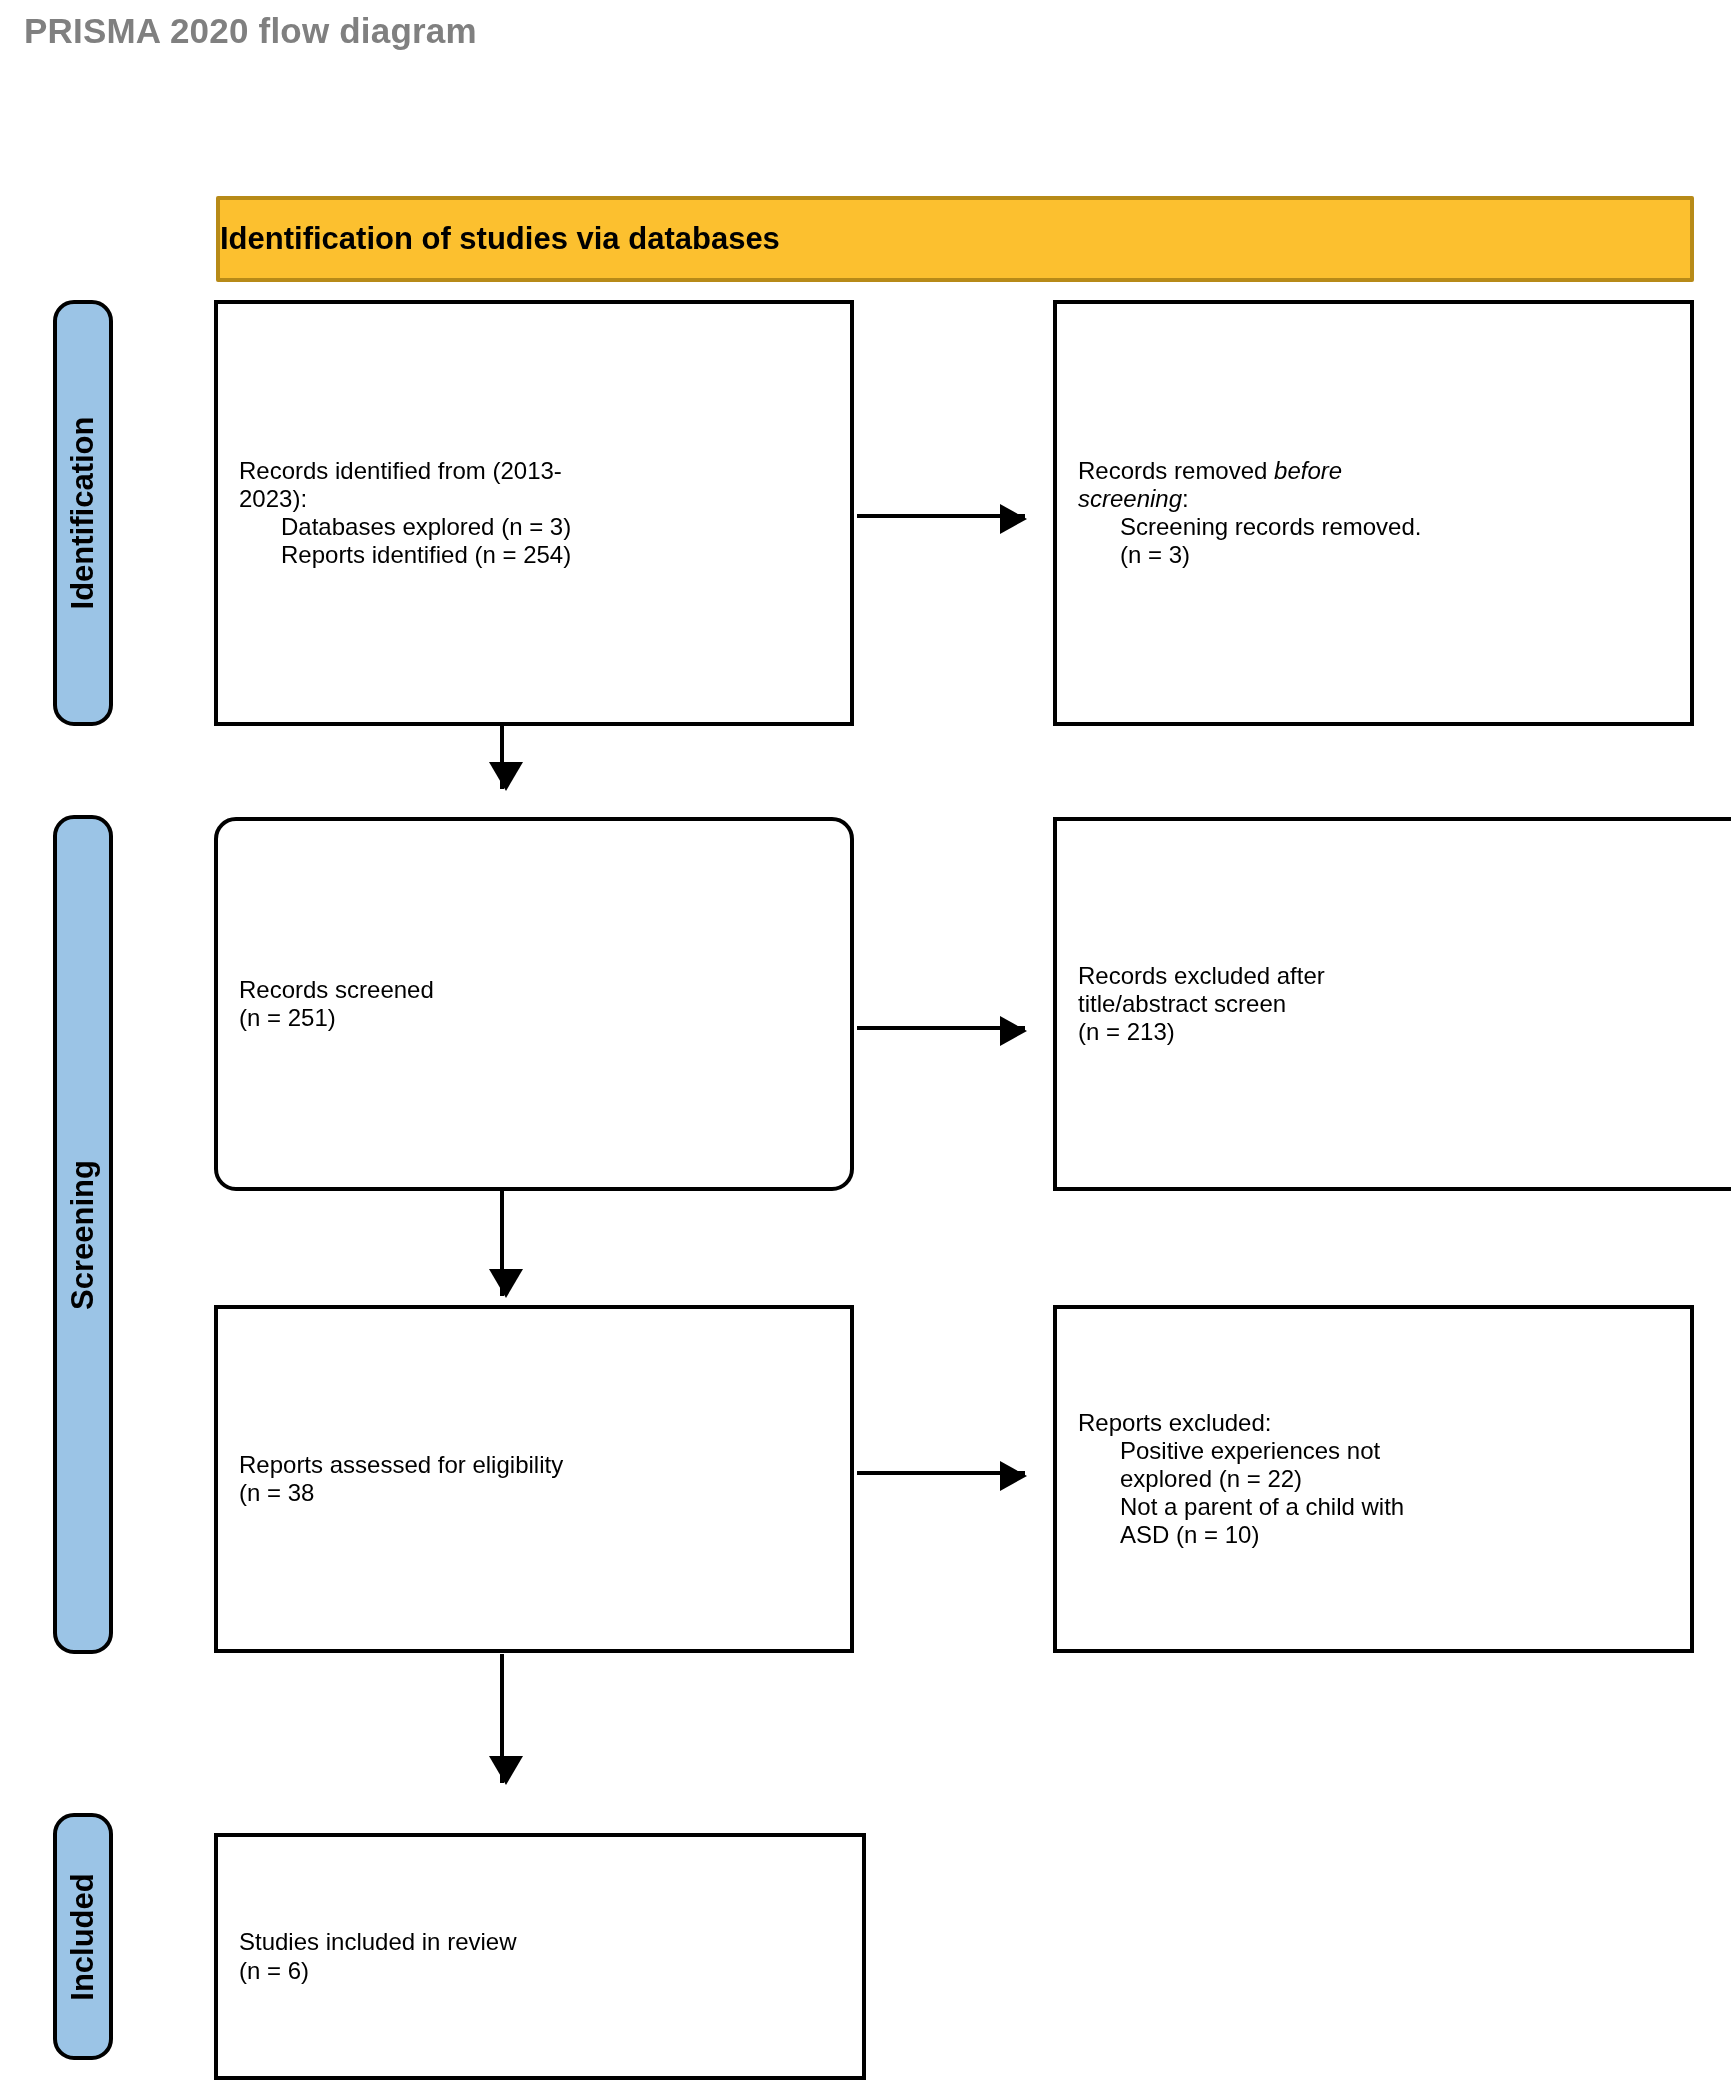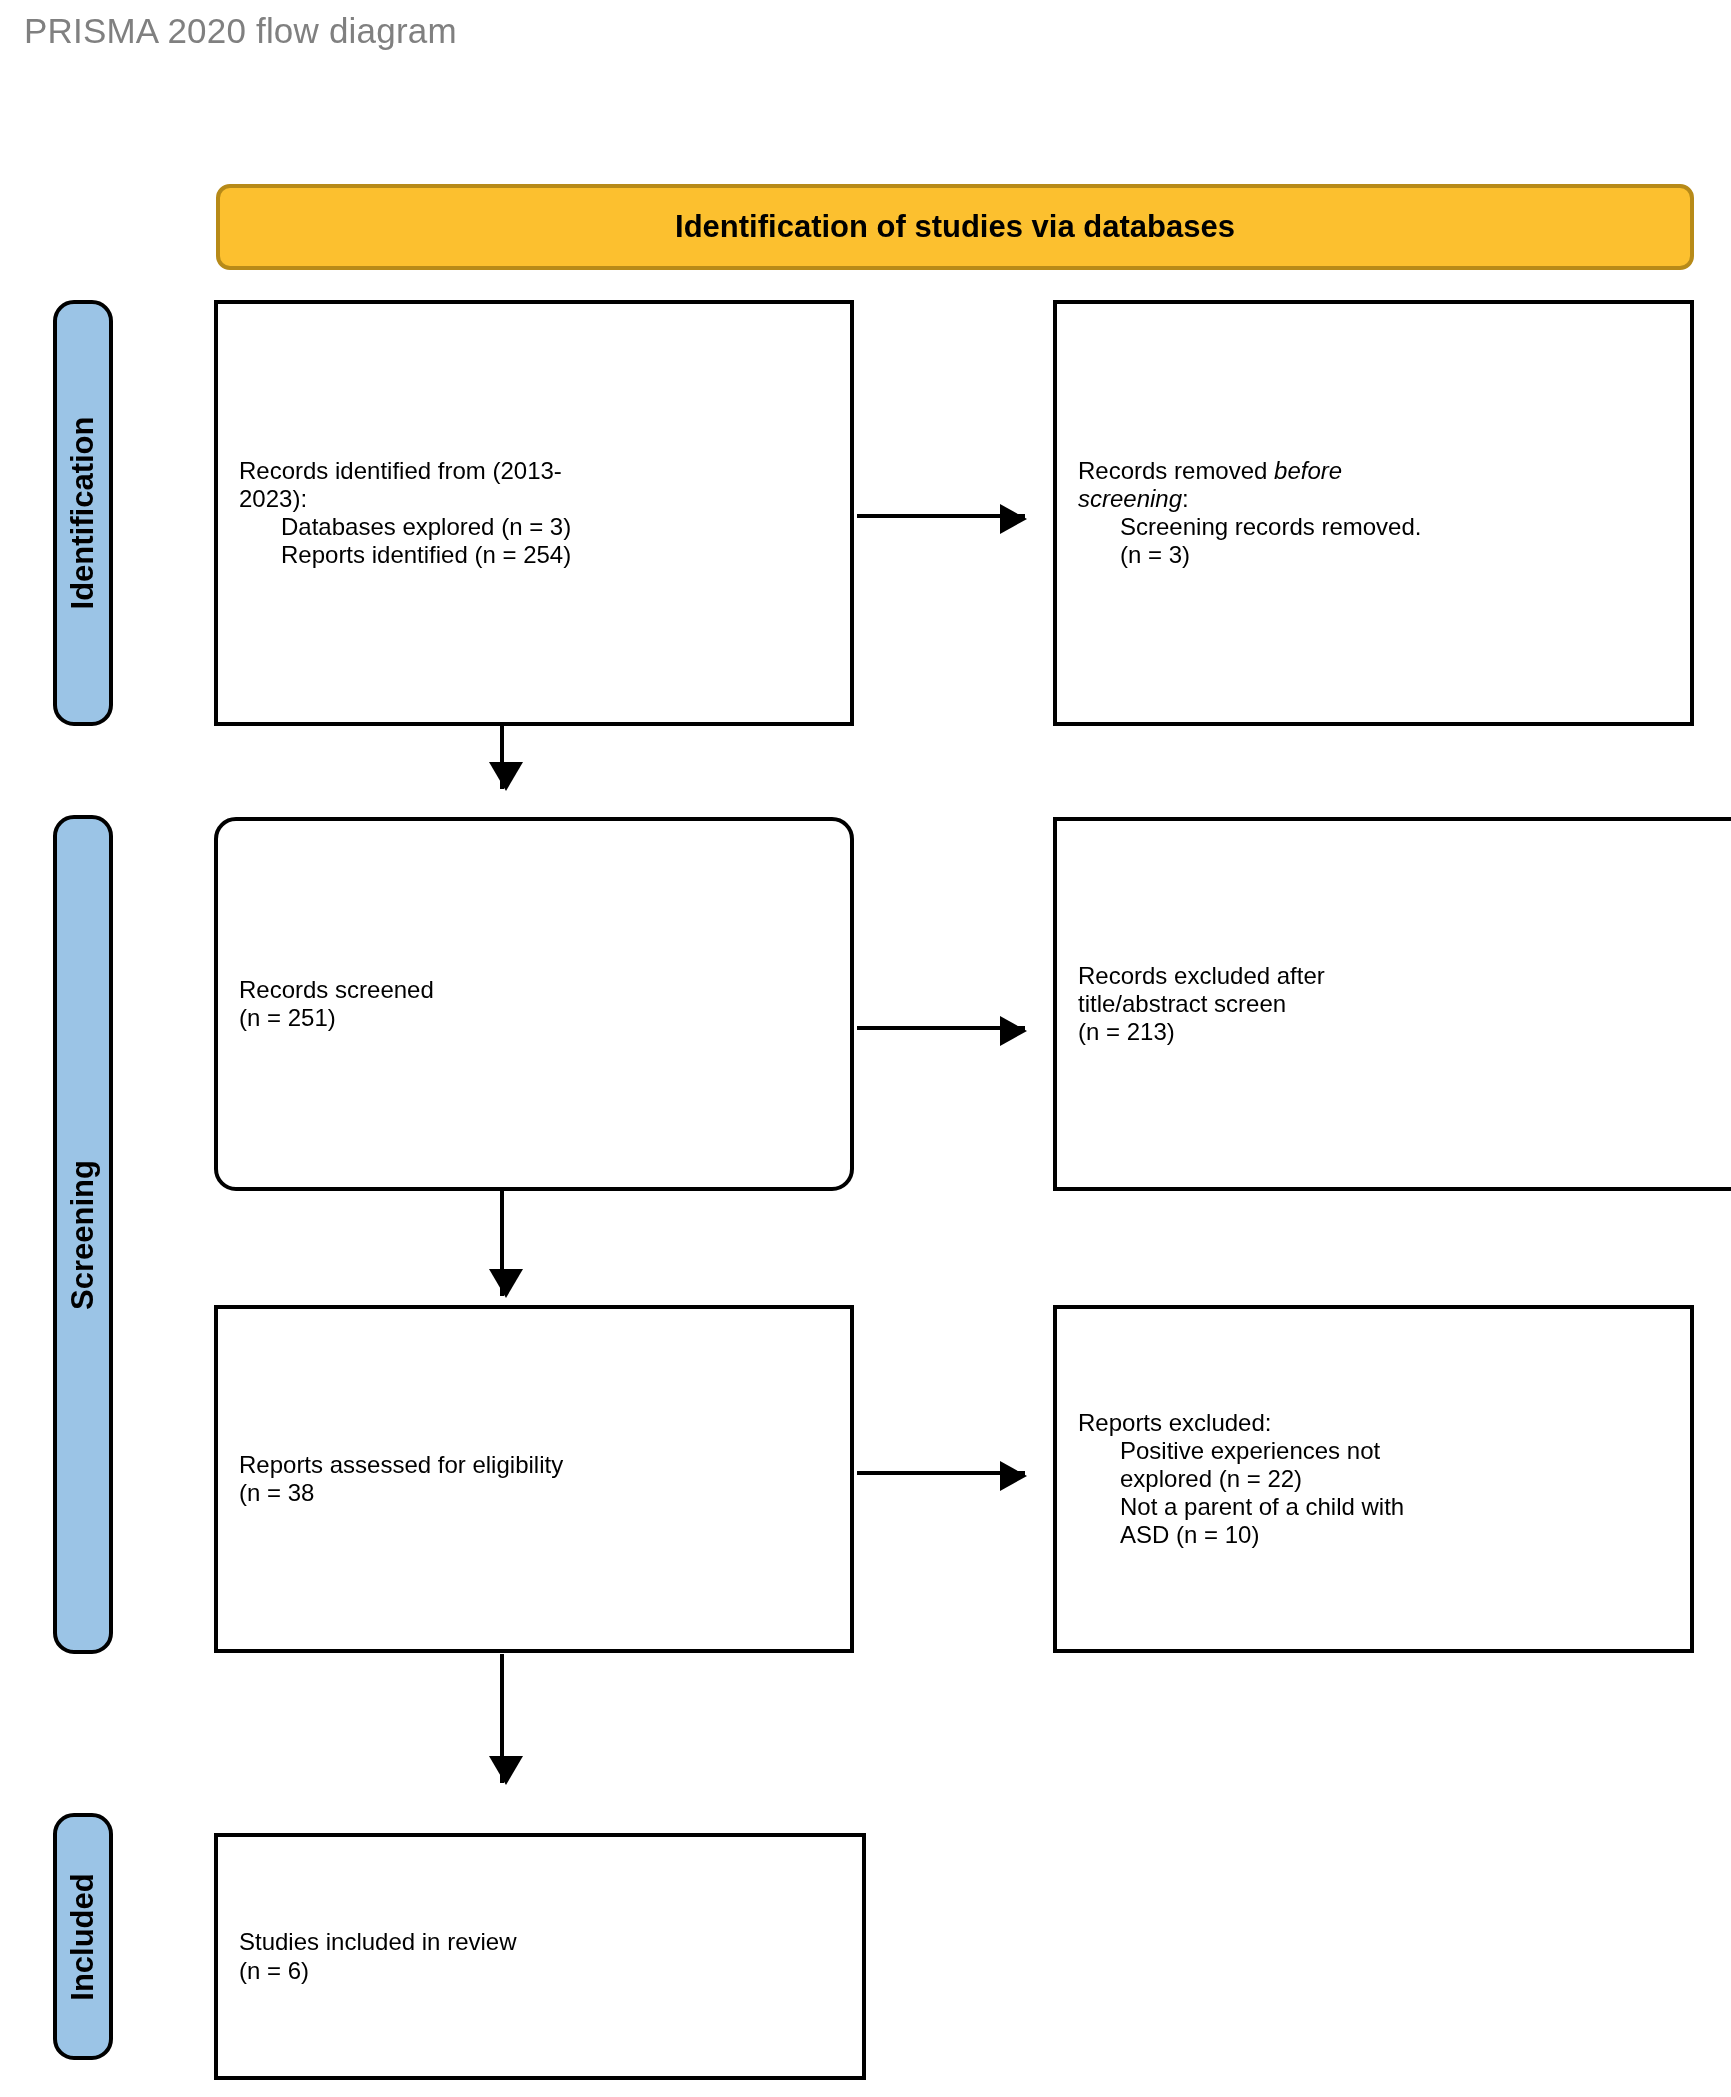--- a/index.html
+++ b/index.html
@@ -18,36 +18,36 @@
     background: #ffffff;
     overflow: hidden;
   }
 
   
   .page-title {
     position: absolute;
     left: 24px;
     top: 11.3px;
     font-size: 35px;
-    font-weight: normal;
+    font-weight: bold;
     color: #808080;
     letter-spacing: 0.2px;
     white-space: nowrap;
   }
 
   
   .banner {
     position: absolute;
     box-sizing: border-box;
     background: #FCC02F;
     border: 4px solid #B78A18;
-    border-radius: 14px;
+    border-radius: 2px;
     display: flex;
     align-items: center;
-    justify-content: center;
+    margin-top: 12px;
   }
   .banner-label {
     font-size: 31px;
     font-weight: bold;
     color: #000000;
     text-align: center;
     line-height: 1.1;
   }
 
   

